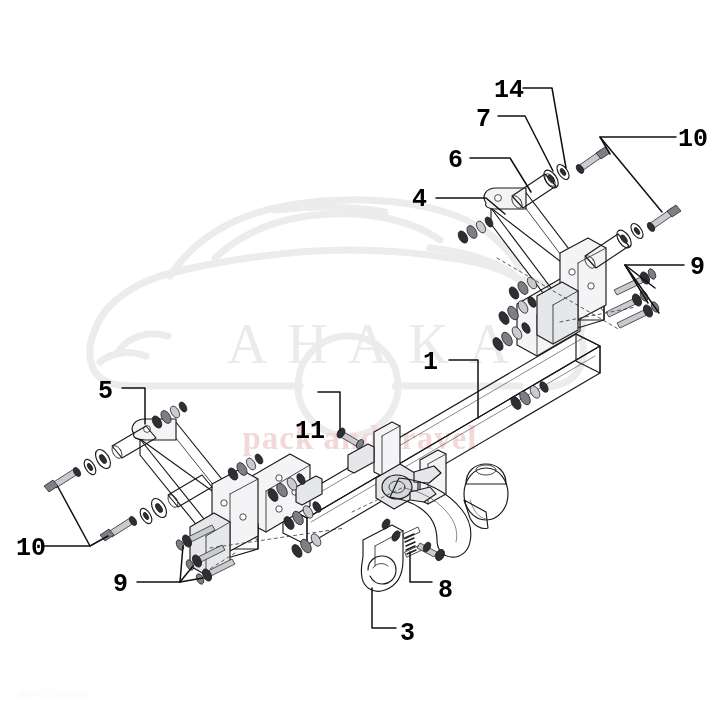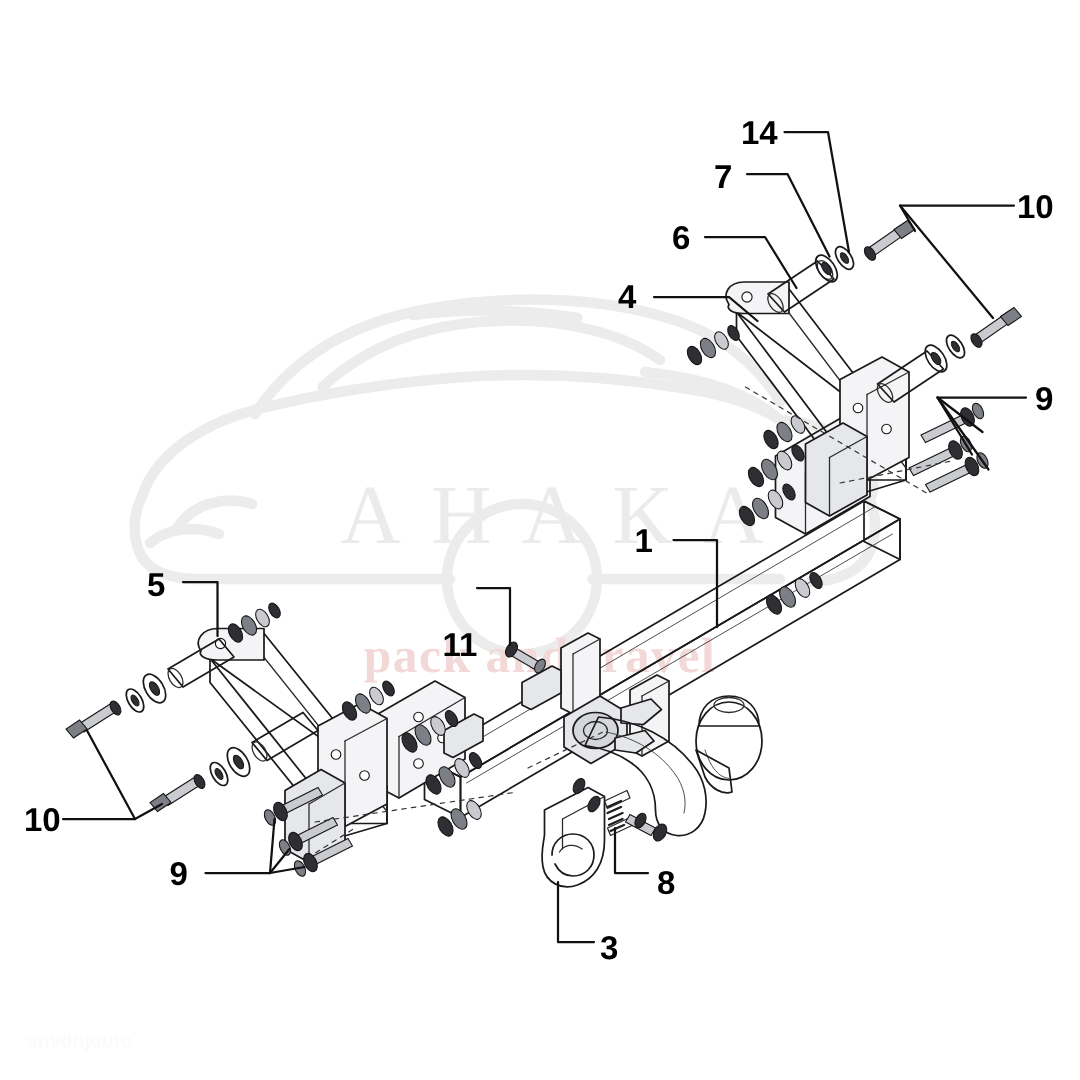--- a/index.html
+++ b/index.html
@@ -81,22 +81,22 @@
       stroke-linejoin:round;stroke-linecap:round;}
   .bolt-d{fill:#2e2e33;stroke:#141414;stroke-width:0.7;}
   .bolt-m{fill:#7d7f86;stroke:#141414;stroke-width:0.7;}
   .bolt-l{fill:#c9cbd1;stroke:#141414;stroke-width:0.7;}
   .bolt-w{fill:#ffffff;stroke:#141414;stroke-width:0.75;}
   
   .leader{fill:none;stroke:#111;stroke-width:1.5;
       stroke-linecap:round;stroke-linejoin:round;}
   .callout{
     position:absolute;
-    font-family:Liberation Sans, sans-serif;
-    font-size:22px;
+    font-family:Liberation Mono, monospace;
+    font-size:25px;
     font-weight:700;
     color:#000;
     user-select:none;
     line-height:1;
     white-space:nowrap;
   }
 </style>
 </head>
 <body>
 

